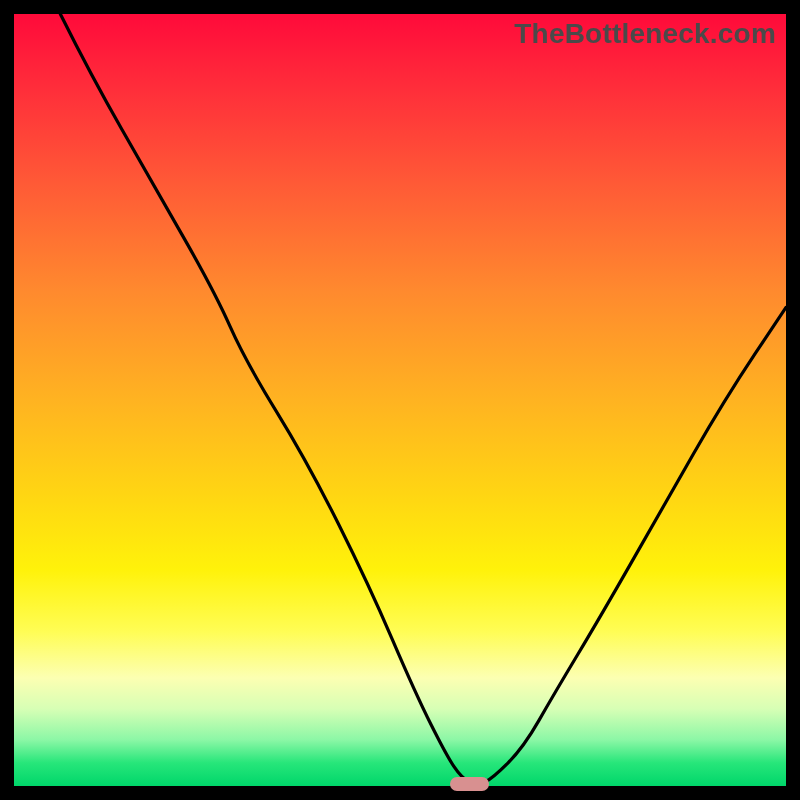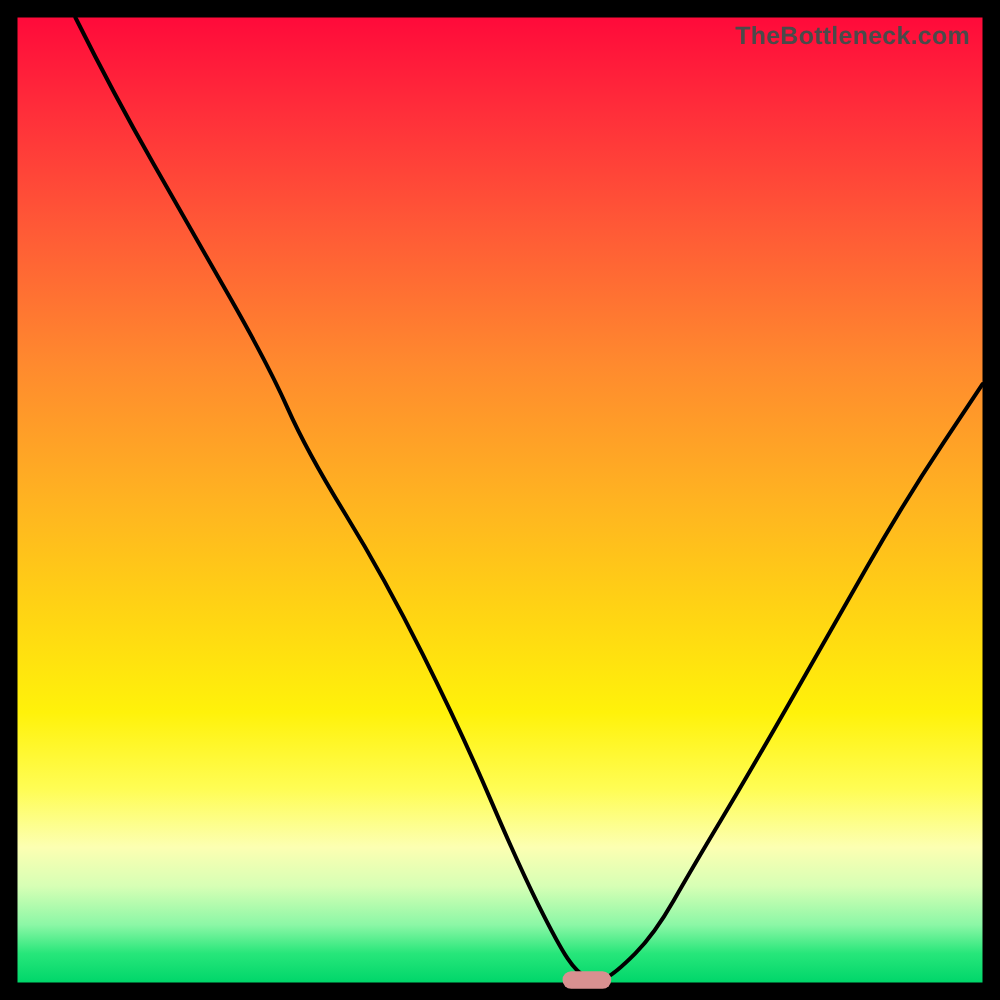--- a/index.html
+++ b/index.html
@@ -39,21 +39,21 @@
       #8cf7a6 94%,
       #27e67a 97%,
       #00d66a 100%
     );
   }
   .watermark {
     position: absolute;
     top: 4px;
     right: 10px;
     color: #4a4a4a;
-    font-size: 20px;
+    font-size: 28px;
     font-weight: 600;
     letter-spacing: 0.2px;
     user-select: none;
   }
   svg.curve {
     position: absolute;
     left: 0;
     top: 0;
     width: 772px;
     height: 772px;

